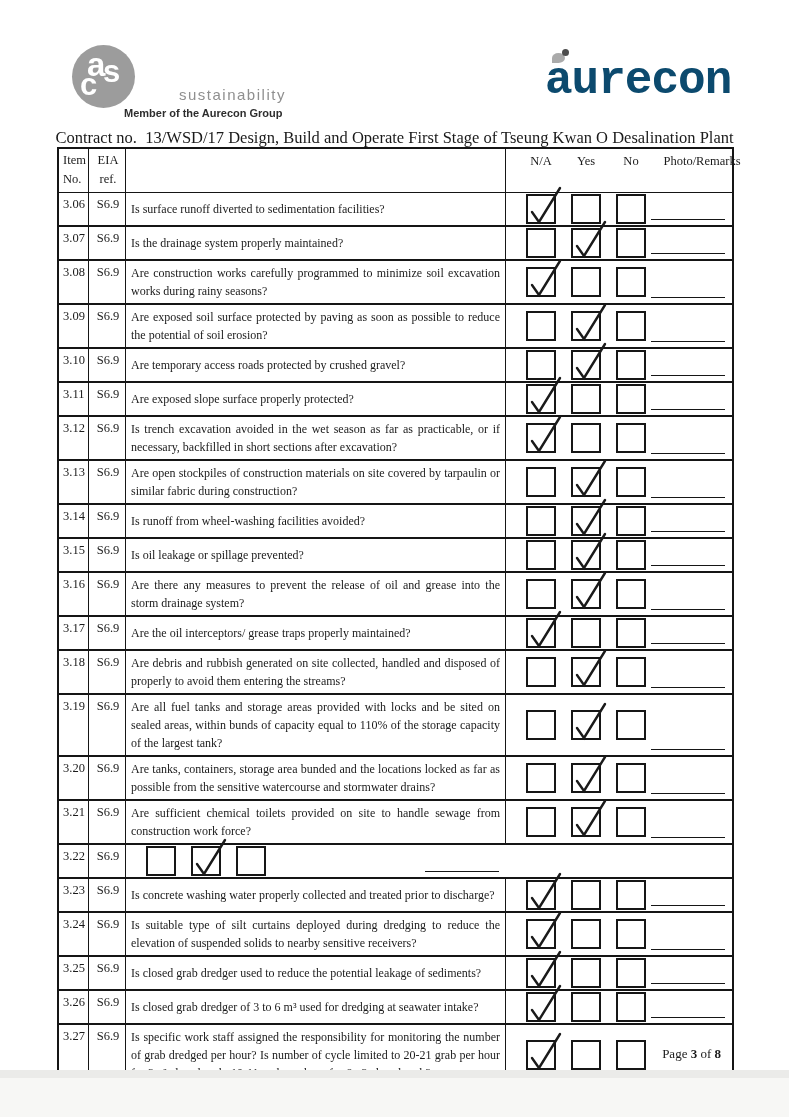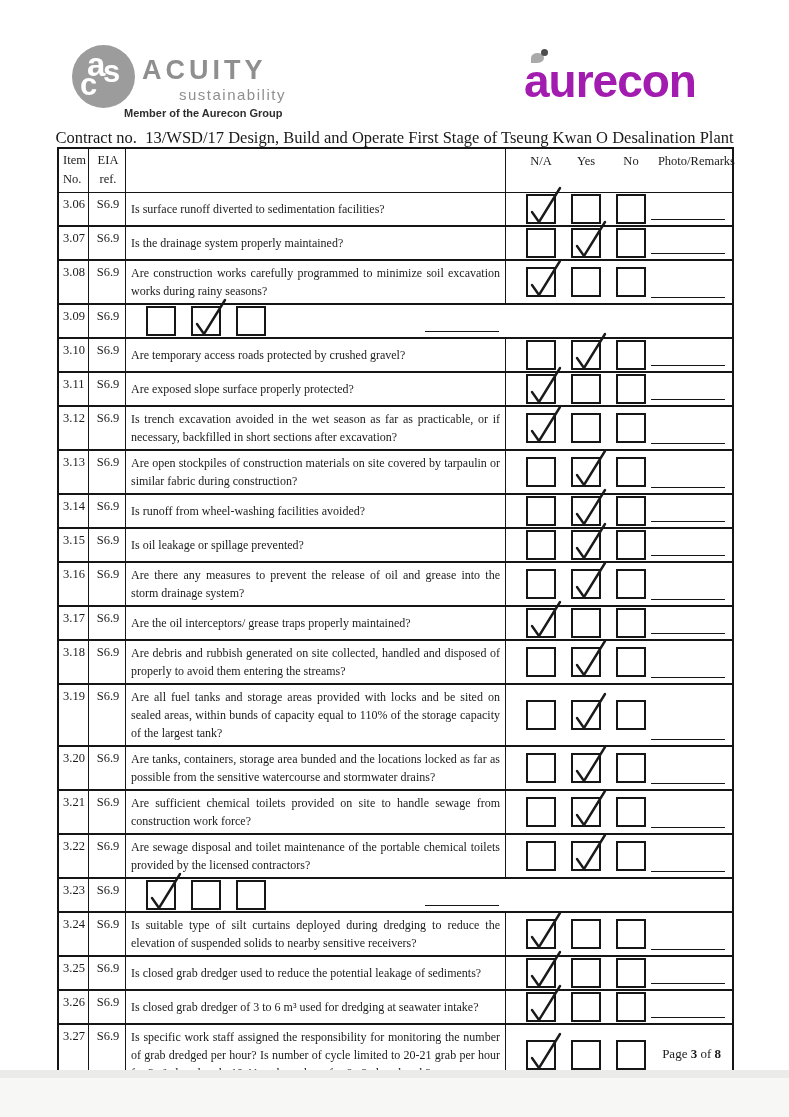--- a/index.html
+++ b/index.html
@@ -13,22 +13,22 @@
               font-weight:bold;line-height:1;}
   .acs-a{left:15px;top:3px;font-size:33px;}
   .acs-c{left:8px;top:24px;font-size:31px;}
   .acs-s{left:31px;top:11px;font-size:31px;}
   .acuity{position:absolute;left:142px;top:55px;font-family:"Liberation Sans",sans-serif;
           font-weight:bold;font-size:27px;color:#8f8f8f;letter-spacing:4px;}
   .sustain{position:absolute;left:179px;top:86px;font-family:"Liberation Sans",sans-serif;
            font-size:15px;color:#8f8f8f;letter-spacing:1.5px;}
   .member{position:absolute;left:124px;top:107px;font-family:"Liberation Sans",sans-serif;
           font-weight:bold;font-size:11px;color:#2e2e2e;}
-  .aurecon{position:absolute;left:524px;top:58px;font-family:Liberation Sans, sans-serif;
-           font-weight:bold;font-size:46px;color:#a21caf;letter-spacing:-1px;line-height:1;}
+  .aurecon{position:absolute;left:545px;top:58px;font-family:Liberation Mono, monospace;
+           font-weight:bold;font-size:46px;color:#0c4a6e;letter-spacing:-1px;line-height:1;}
   .aurecon-dot{position:absolute;left:17px;top:-9px;width:7px;height:7px;border-radius:50%;
                background:#4d4d4d;}
   .aurecon-leaf{position:absolute;left:7px;top:-5px;width:13px;height:10px;background:#aaaaaa;
                 border-radius:60% 60% 60% 0;}
 
   
   .title{position:absolute;top:128px;left:24px;right:24px;text-align:center;font-weight:normal;
          font-size:16.5px;white-space:pre-wrap;}
 
   
@@ -40,21 +40,21 @@
   .trow:last-child{border-bottom:none;}
   .c-item,.c-eia,.c-q{border-right:1px solid #161616;box-sizing:border-box;}
   .c-item{padding:2px 1px 2px 4px;font-size:12.5px;line-height:1.55;}
   .c-eia{padding:2px 1px 2px 3px;font-size:12.5px;line-height:1.55;text-align:center;}
   .hd-item{white-space:pre-line;font-size:12.5px;}
   .c-q{display:flex;align-items:center;padding:3px 5px 3px 5px;}
   .qtext{width:100%;font-size:12px;line-height:1.5;text-align:justify;}
   .c-ans{position:relative;}
   .hl{position:absolute;top:5px;font-size:12.5px;text-align:center;width:40px;}
   .hl-na{left:15px;}.hl-yes{left:60px;}.hl-no{left:105px;}
-  .hl-remarks{left:143px;width:86px;text-align:right;}
+  .hl-remarks{left:153px;width:86px;}
   .box{position:absolute;top:50%;transform:translateY(-50%);width:26px;height:26px;
        border:2px solid #161616;box-sizing:content-box;}
   .box-na{left:20px;}.box-yes{left:65px;}.box-no{left:110px;}
   .check-icon{position:absolute;left:-3px;top:-13px;display:none;pointer-events:none;}
   .box.checked .check-icon{display:block;}
   .remark-line{position:absolute;right:7px;bottom:5px;width:74px;border-bottom:1.6px solid #161616;}
 
   
   .pagenum{position:absolute;top:1046px;right:68px;font-size:13px;}
   .pagenum b{font-weight:bold;}
@@ -64,21 +64,20 @@
 </head>
 <body>
 
 <div class="page">
 
   <div class="acs-circle">
     <span class="acs-letter acs-a">a</span>
     <span class="acs-letter acs-c">c</span>
     <span class="acs-letter acs-s">s</span>
   </div>
-  <div class="acuity">ACUITY</div>
   <div class="sustain">sustainability</div>
   <div class="member">Member of the Aurecon Group</div>
 
   <div class="aurecon">
     <span class="aurecon-leaf"></span>
     <span class="aurecon-dot"></span>
     <span>aurecon</span>
   </div>
 
   <div class="title">Contract no.  13/WSD/17 Design, Build and Operate First Stage of Tseung Kwan O Desalination Plant</div>
@@ -159,20 +158,23 @@
         <div class="box box-no">
           
         </div>
         <div class="remark-line"></div>
       </div>
     </div>
 
     <div class="trow">
       <div class="c-item">3.09</div>
       <div class="c-eia">S6.9</div>
+      <div class="c-q">
+        <div class="qtext">Are exposed soil surface protected by paving as soon as possible to reduce the potential of soil erosion?</div>
+      </div>
       <div class="c-ans">
         <div class="box box-na">
           
         </div>
         <div class="box box-yes checked">
           <svg class="check-icon" width="40" height="44" viewBox="0 0 40 44">
             <path d="M7 29 L14 39 L35 5" stroke="#1a1a1a" stroke-width="2.4" fill="none" stroke-linecap="round"></path>
           </svg>
         </div>
         <div class="box box-no">
@@ -442,42 +444,42 @@
         <div class="box box-no">
           
         </div>
         <div class="remark-line"></div>
       </div>
     </div>
 
     <div class="trow">
       <div class="c-item">3.22</div>
       <div class="c-eia">S6.9</div>
-      <div class="c-q">
-        <div class="qtext">Are sewage disposal and toilet maintenance of the portable chemical toilets provided by the licensed contractors?</div>
-      </div>
       <div class="c-ans">
         <div class="box box-na">
           
         </div>
         <div class="box box-yes checked">
           <svg class="check-icon" width="40" height="44" viewBox="0 0 40 44">
             <path d="M7 29 L14 39 L35 5" stroke="#1a1a1a" stroke-width="2.4" fill="none" stroke-linecap="round"></path>
           </svg>
         </div>
         <div class="box box-no">
           
         </div>
         <div class="remark-line"></div>
       </div>
     </div>
 
     <div class="trow">
       <div class="c-item">3.23</div>
       <div class="c-eia">S6.9</div>
+      <div class="c-q">
+        <div class="qtext">Is concrete washing water properly collected and treated prior to discharge?</div>
+      </div>
       <div class="c-ans">
         <div class="box box-na checked">
           <svg class="check-icon" width="40" height="44" viewBox="0 0 40 44">
             <path d="M7 29 L14 39 L35 5" stroke="#1a1a1a" stroke-width="2.4" fill="none" stroke-linecap="round"></path>
           </svg>
         </div>
         <div class="box box-yes">
           
         </div>
         <div class="box box-no">

